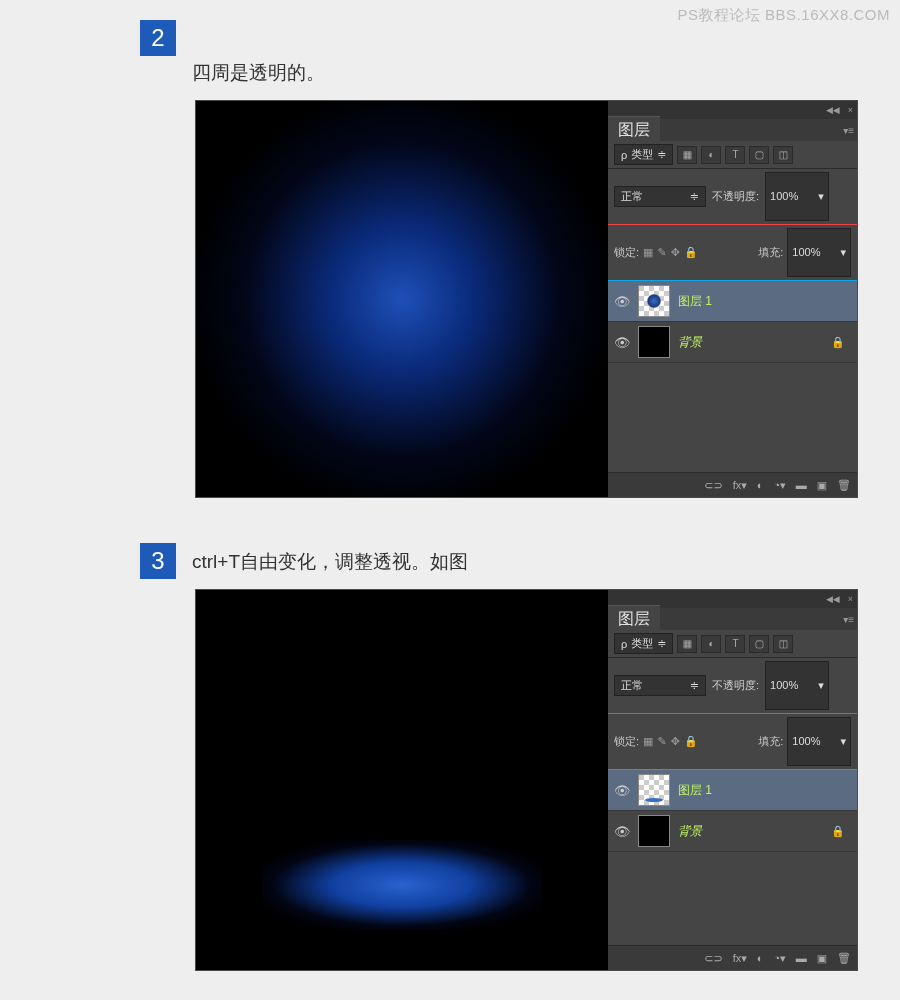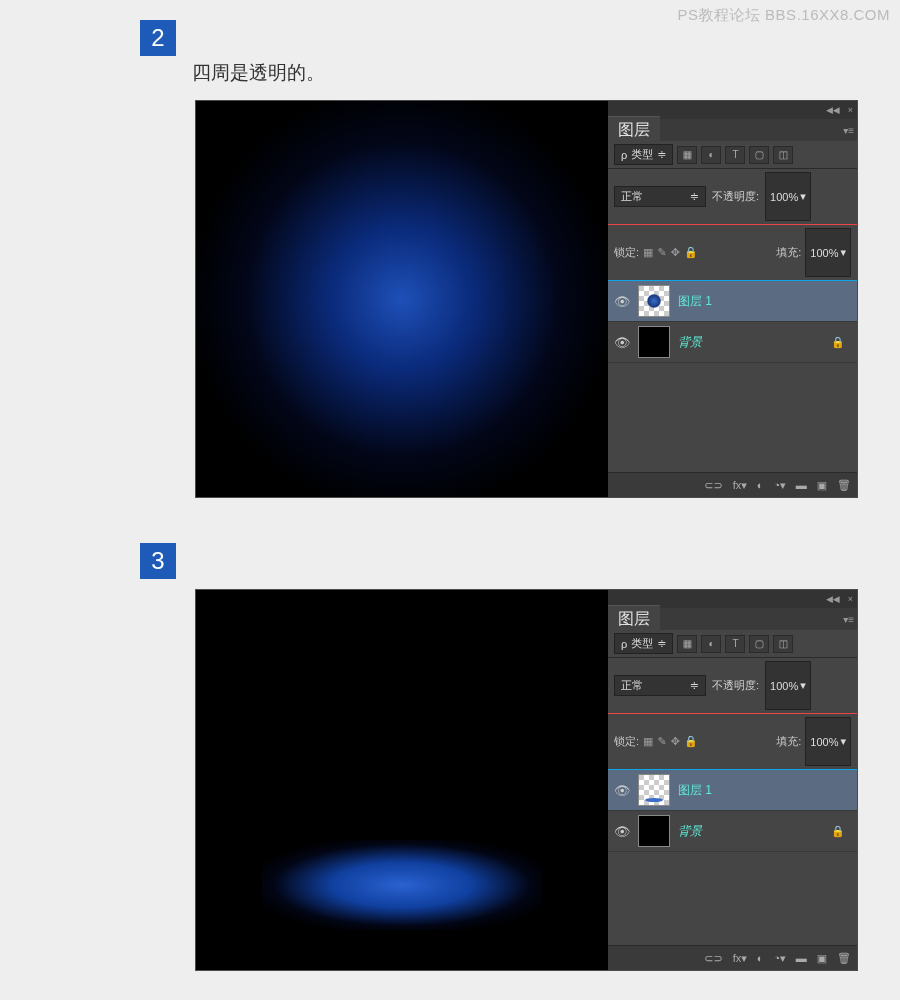--- a/index.html
+++ b/index.html
@@ -15,33 +15,33 @@
 .panel{width:249px;background:#454545;display:flex;flex-direction:column;font-size:11px;color:#ccc}
 .panel-hdr{height:18px;background:#333;display:flex;align-items:center;justify-content:flex-end;padding:0 4px;gap:8px;font-size:10px;color:#999}
 .mini{font-size:9px}
 .tabrow{display:flex;height:22px;align-items:center;background:#3a3a3a}
 .tab{background:#444;padding:3px 10px;color:#e0e0e0;font-size:16px;border-top:1px solid #555}
 .filter-row{display:flex;align-items:center;padding:3px 6px;gap:4px;border-bottom:1px solid #2a2a2a}
 .sel{background:#333;border:1px solid #222;padding:2px 6px;display:flex;align-items:center;gap:4px;font-size:11px;color:#ddd}
 .icon-btn{width:18px;height:16px;background:#3a3a3a;border:1px solid #2a2a2a;display:flex;align-items:center;justify-content:center;color:#aaa;font-size:10px}
 .row{display:flex;align-items:center;padding:3px 6px;gap:6px;border-bottom:1px solid #ef4444;font-size:11px}
 .row .lbl{color:#ccc}
-.val{background:#333;padding:17px 4px;border:1px solid #222;color:#ddd;display:flex;align-items:center;gap:2px}
+.val{background:#333;padding:17px 4px;border:1px solid #222;color:#ddd;display:flex;gap:20px}
 .lock-row{display:flex;align-items:center;padding:3px 6px;gap:4px;border-bottom:1px solid #0ea5e9;font-size:11px}
 .mini-icon{color:#999;font-size:11px}
 .layers{flex:1;background:#454545;overflow:hidden}
 .layer{display:flex;align-items:center;padding:4px 6px;gap:8px;border-bottom:1px solid #383838}
 .layer.sel-layer{background:#5b6b82}
 .eye{width:16px;color:#ccc;text-align:center;font-size:13px}
 .thumb{width:30px;height:30px;border:1px solid #888;background:#fff}
 .thumb.checker{background:repeating-conic-gradient(#fff 0 25%,#ccc 0 50%) 0 0/10px 10px}
 .thumb.black{background:#000}
 .thumb .dot{width:14px;height:14px;background:radial-gradient(#3a6dc8,#1a3a80 60%,transparent 80%);margin:8px auto;border-radius:50%}
 .thumb .bar{width:18px;height:4px;background:#3a6dc8;margin:23px auto 0;border-radius:50%}
-.layer-name{color:#5eead4;font-size:12px;flex:1}
+.layer-name{color:#bef264;font-size:12px;flex:1}
 .lock{color:#aaa;font-size:11px;padding-right:6px}
 .panel-ftr{height:24px;background:#3a3a3a;border-top:1px solid #2a2a2a;display:flex;align-items:center;justify-content:flex-end;padding:0 6px;gap:10px}
 .ftr-icon{color:#aaa;font-size:11px}
 .panel-menu{color:#999;font-size:10px;padding:1px 3px}
 .watermark{position:absolute;top:6px;right:10px;font-size:15px;color:#bbb;letter-spacing:0.5px}
 .page{position:relative}
 </style>
 </head>
 <body>
 
@@ -130,20 +130,23 @@
       <span class="ftr-icon">▬</span>
       <span class="ftr-icon">▣</span>
       <span class="ftr-icon">🗑</span>
     </div>
   </div>
 </div>
 </div>
 
 <div class="step">
   <div class="step-num">3</div>
+  <div class="step-text">
+    <span>ctrl+T自由变化，调整透视。如图</span>
+  </div>
 </div>
 
 <div class="shot-wrap">
 <div class="screenshot short">
   <div class="canvas">
     <div class="ellipse-glow"></div>
   </div>
   <div class="panel">
     <div class="panel-hdr">
       <span class="mini">◀◀</span>

